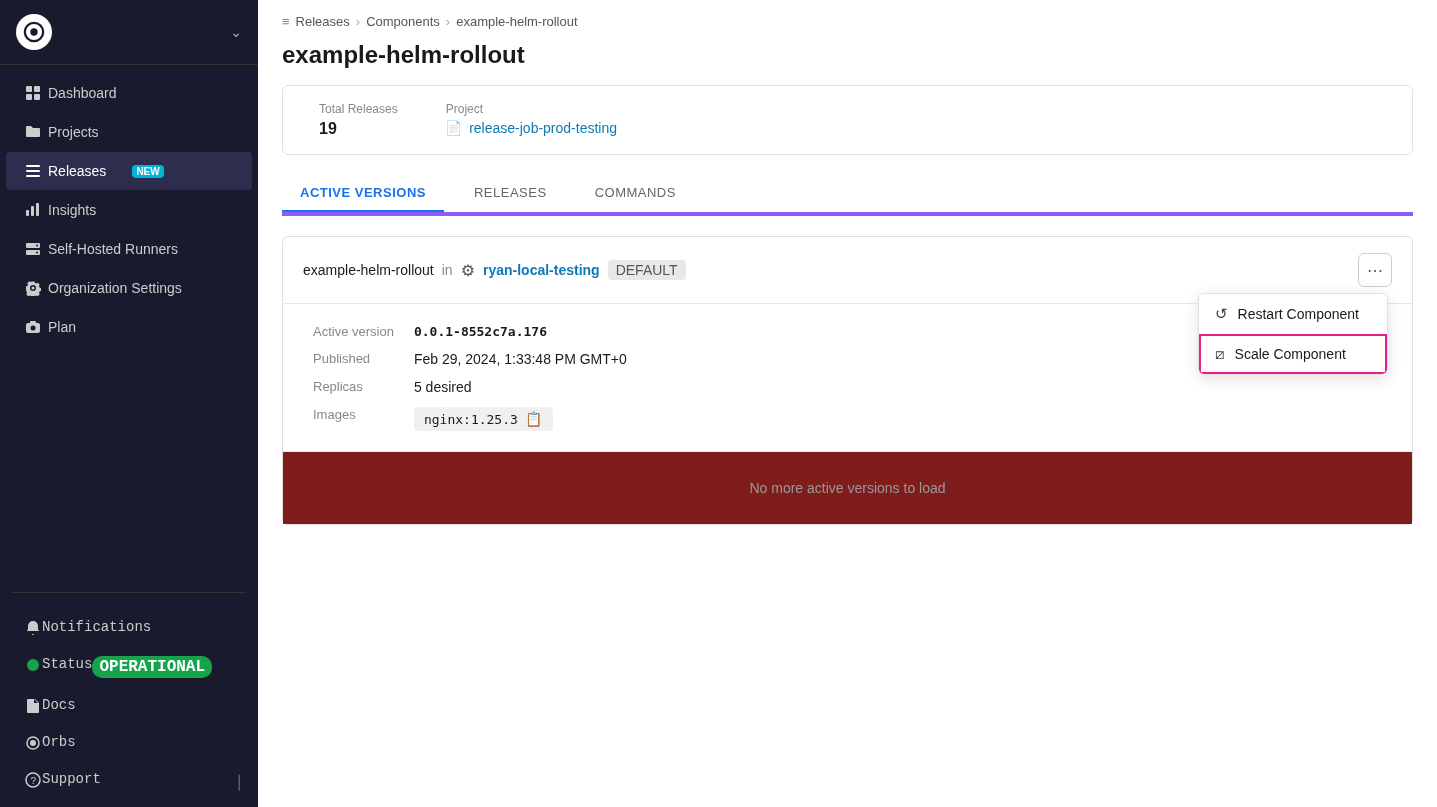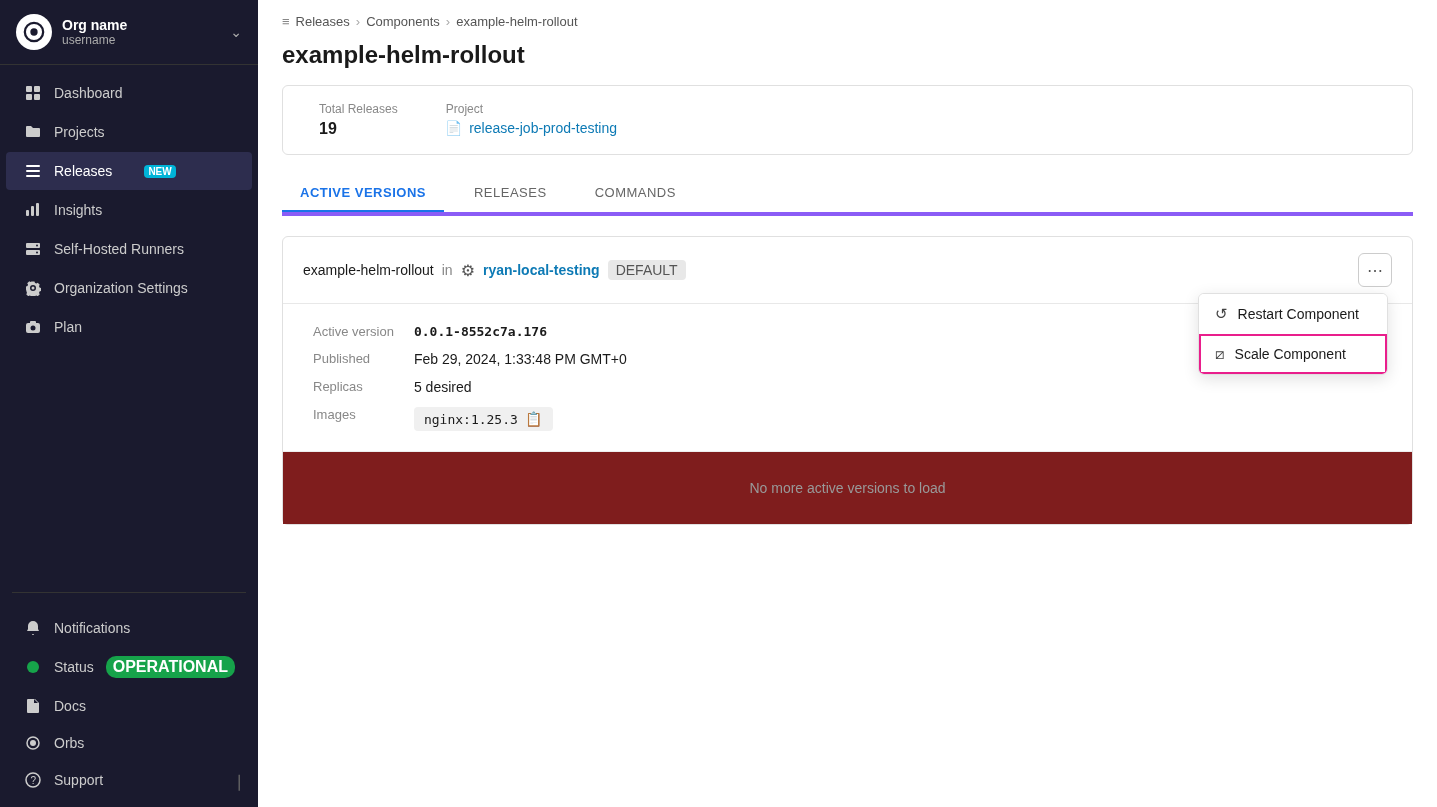--- a/index.html
+++ b/index.html
@@ -39,47 +39,47 @@
 
     .sidebar-nav { flex: 1; padding: 8px 0; overflow-y: auto; }
     .sidebar-item {
       display: flex; align-items: center;
       padding: 10px 18px;
       cursor: pointer;
       color: #ccc;
       font-size: 14px;
       border-radius: 4px;
       margin: 1px 6px;
-      gap: 12px;
+      gap: 6px;
       text-decoration: none;
     }
     .sidebar-item.active { background: #2d2d4e; color: #fff; }
     .sidebar-item-icon { width: 18px; height: 18px; display: flex; align-items: center; justify-content: center; flex-shrink: 0; }
     .new-badge {
       background: #00b4d8;
       color: #fff;
       font-size: 10px;
       font-weight: 700;
       padding: 1px 4px;
       border-radius: 4px;
       margin-left: 20px;
     }
 
     .sidebar-divider { height: 1px; background: #333; margin: 8px 12px; }
 
     .sidebar-bottom { padding: 8px 0; }
     .sidebar-bottom-item {
-      display: flex; align-items: center;
+      display: flex; 
       padding: 9px 18px;
       cursor: pointer;
       color: #ccc;
       font-size: 14px;
-      gap: 12px;
       margin: 1px 6px;
       border-radius: 4px;
+      font-family: Liberation Mono, monospace;
     }
 
     .operational-badge {
       background: #16a34a;
       color: #fff;
       font-size: 16px;
       font-weight: 700;
       padding: 2px 7px;
       border-radius: 10px;
     }
@@ -270,24 +270,20 @@
 <body>
 
 <div class="sidebar">
   <div class="sidebar-header">
     <div class="sidebar-logo">
       <svg viewBox="0 0 24 24" fill="none" xmlns="http://www.w3.org/2000/svg">
         <circle cx="12" cy="12" r="10" stroke="#1a1a2e" stroke-width="2.5"></circle>
         <circle cx="12" cy="12" r="4" fill="#1a1a2e"></circle>
       </svg>
     </div>
-    <div class="sidebar-org">
-      <span class="sidebar-org-name">Org name</span>
-      <span class="sidebar-username">username</span>
-    </div>
     <span class="sidebar-chevron">⌄</span>
   </div>
 
   <div class="sidebar-nav">
 
     <div class="sidebar-item">
       <span class="sidebar-item-icon">
         <svg width="16" height="16" viewBox="0 0 16 16" fill="currentColor">
             <rect x="1" y="1" width="6" height="6" rx="1"></rect>
             <rect x="9" y="1" width="6" height="6" rx="1"></rect>

